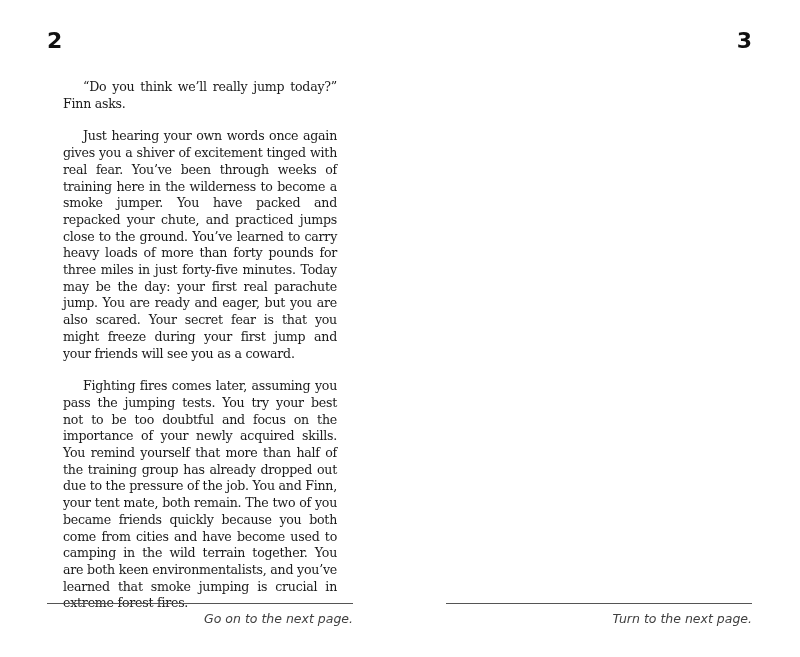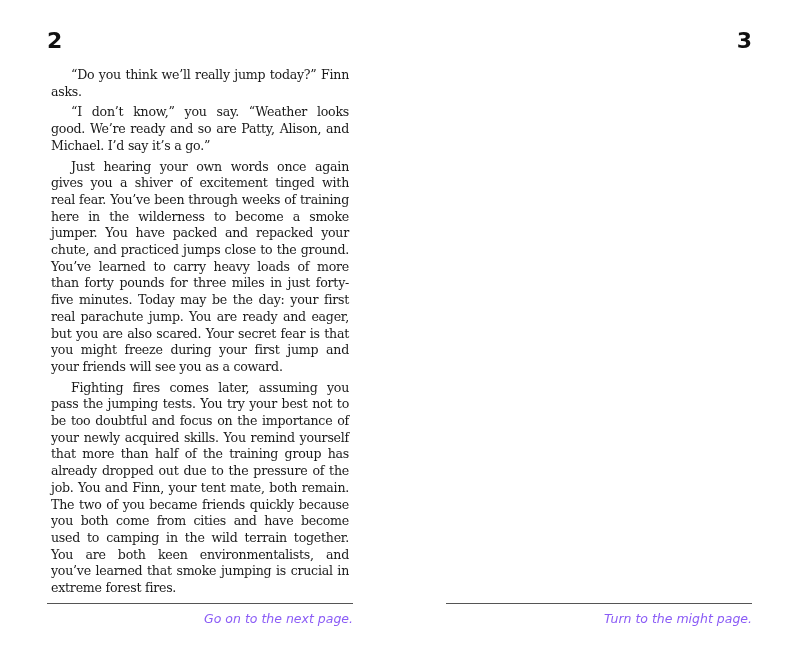--- a/index.html
+++ b/index.html
@@ -38,21 +38,21 @@
       position: absolute;
       top: 63px;
       left: 0;
       width: 306px;
       font-size: 12.6px;
       line-height: 16.7px;
       letter-spacing: -0.25px;
       word-spacing: 0px;
     }
     .body-text p {
-      margin: 4px;
+      margin: 16px;
       text-indent: 20px;
       text-align: justify;
       text-align-last: left;
       hyphens: none;
     }
     .rule {
       position: absolute;
       top: 603px;
       left: 0;
       width: 306px;
@@ -60,38 +60,37 @@
       border-top: 1px solid #555;
     }
     .footer-note {
       position: absolute;
       top: 611px;
       right: 0;
       font-family: "DejaVu Sans", "Liberation Sans", sans-serif;
       font-style: italic;
       font-size: 12.5px;
       line-height: 16px;
-      color: #8b5cf6;
+      color: #404040;
       white-space: nowrap;
     }
   </style>
 </head>
 <body>
 
 <div class="page page-left">
   <div class="page-number">2</div>
   <div class="body-text">
     <p>“Do you think we’ll really jump today?” Finn asks.</p>
-    <p>“I don’t know,” you say. “Weather looks good. We’re ready and so are Patty, Alison, and Michael. I’d say it’s a go.”</p>
     <p>Just hearing your own words once again gives you a shiver of excitement tinged with real fear. You’ve been through weeks of training here in the wilderness to become a smoke jumper. You have packed and repacked your chute, and practiced jumps close to the ground. You’ve learned to carry heavy loads of more than forty pounds for three miles in just forty-five minutes. Today may be the day: your first real parachute jump. You are ready and eager, but you are also scared. Your secret fear is that you might freeze during your first jump and your friends will see you as a coward.</p>
     <p>Fighting fires comes later, assuming you pass the jumping tests. You try your best not to be too doubtful and focus on the importance of your newly acquired skills. You remind yourself that more than half of the training group has already dropped out due to the pressure of the job. You and Finn, your tent mate, both remain. The two of you became friends quickly because you both come from cities and have become used to camping in the wild terrain together. You are both keen environmentalists, and you’ve learned that smoke jumping is crucial in extreme forest fires.</p>
   </div>
   <div class="rule"></div>
   <div class="footer-note">Go on to the next page.</div>
 </div>
 
 <div class="page page-right">
   <div class="page-number">3</div>
   <div class="body-text">
   </div>
   <div class="rule"></div>
-  <div class="footer-note">Turn to the might page.</div>
+  <div class="footer-note">Turn to the next page.</div>
 </div>
 
 </body></html>

